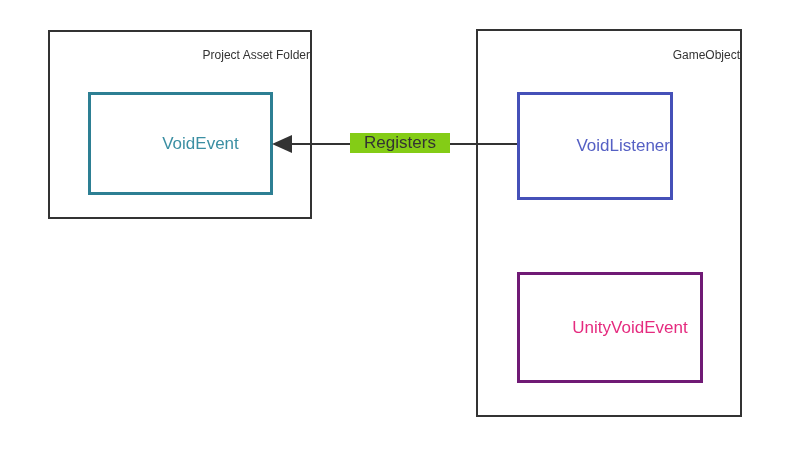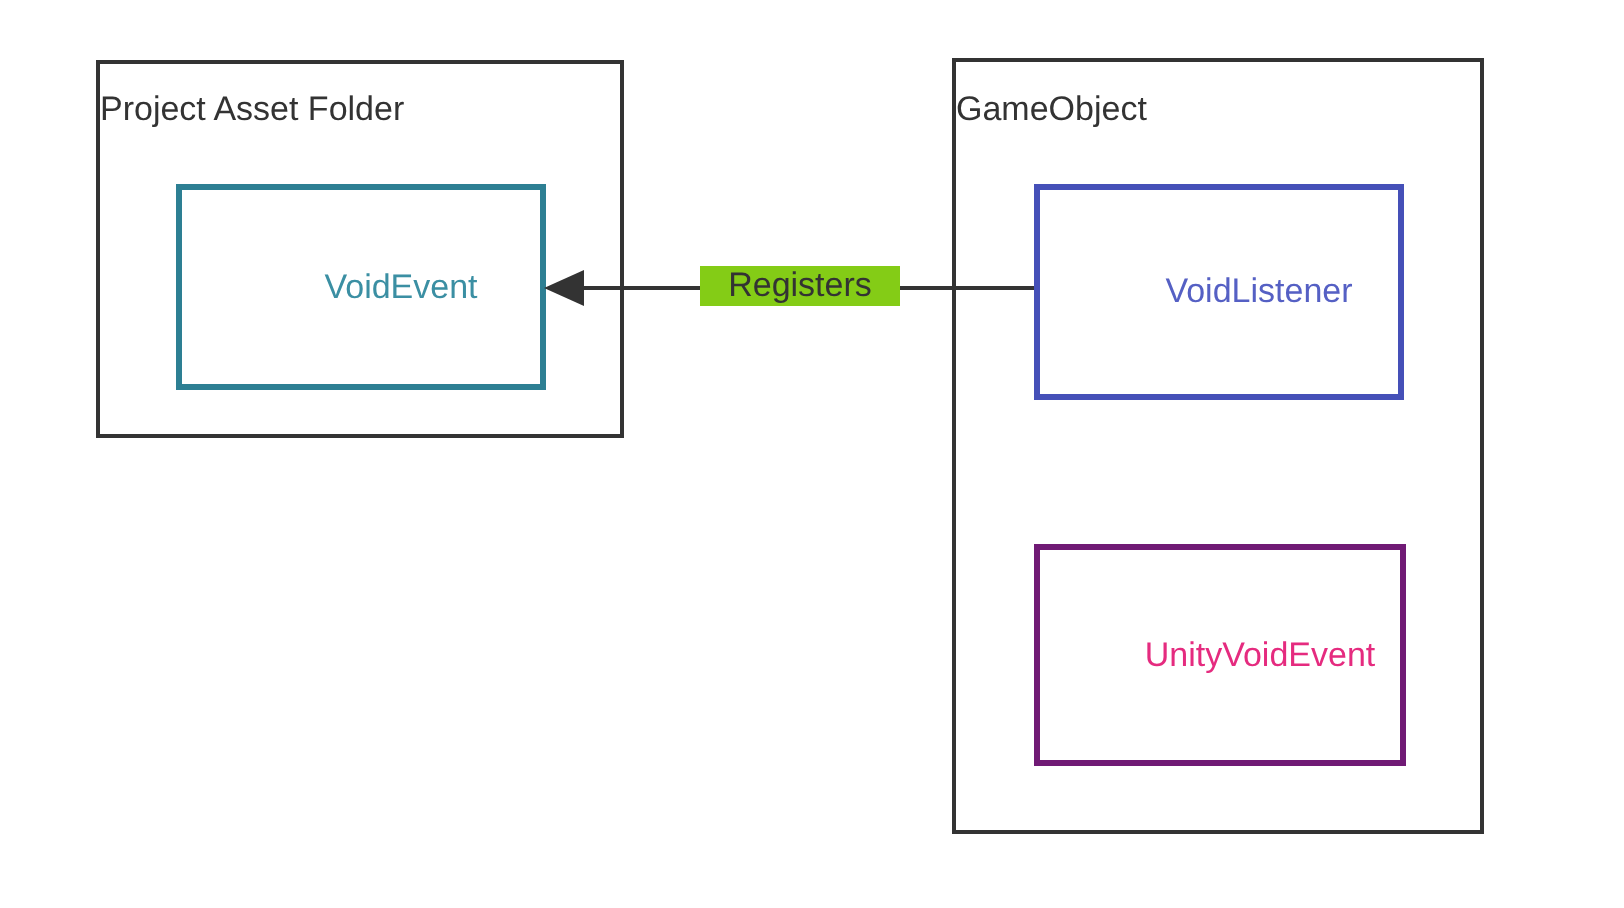--- a/index.html
+++ b/index.html
@@ -28,23 +28,23 @@
   .cluster {
     position: absolute;
     box-sizing: border-box;
     background: #ffffff;
     border: 2px solid #333333;
   }
   .cluster-title {
     position: absolute;
     left: 0;
     right: 0;
-    text-align: left;
+    text-align: right;
     color: #333333;
-    font-size: 17px;
+    font-size: 12px;
     line-height: 20px;
     white-space: nowrap;
   }
 
   #cluster-project-asset-folder {
     left: 48px;
     top: 30px;
     width: 264px;
     height: 189px;
   }
@@ -79,23 +79,24 @@
     top: 92px;
     width: 185px;
     height: 103px;
     border: 3px solid #2d7f93;
   }
   #node-voidevent .node-label { color: #3b8fa3; }
 
   #node-voidlistener {
     left: 517px;
     top: 92px;
-    width: 185px;
+    width: 156px;
     height: 108px;
     border: 3px solid #4550b8;
+    justify-content: flex-end;
   }
   #node-voidlistener .node-label { color: #5560c4; }
 
   #node-unityvoidevent {
     left: 517px;
     top: 272px;
     width: 186px;
     height: 111px;
     border: 3px solid #701a75;
   }

